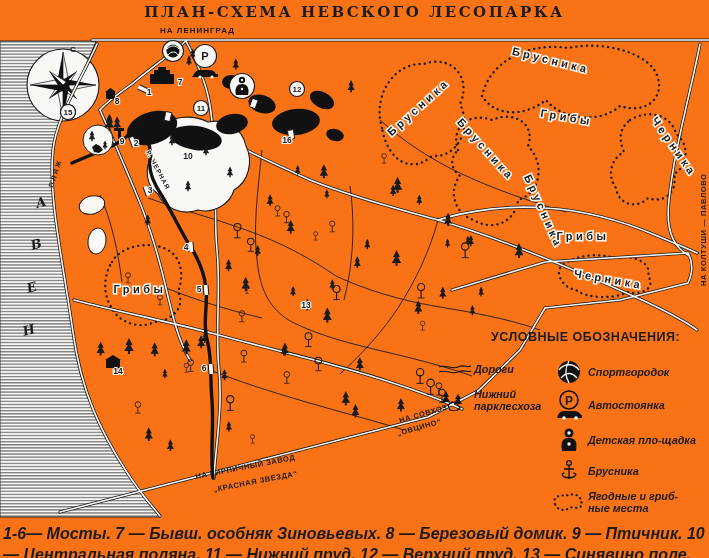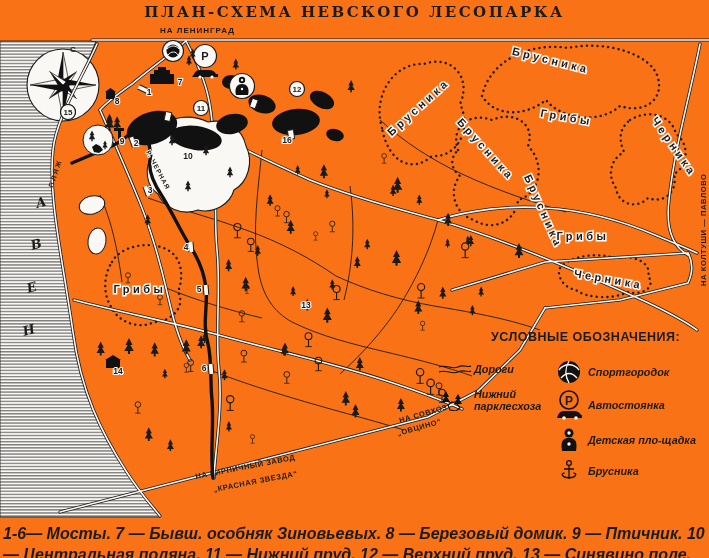--- a/index.html
+++ b/index.html
@@ -418,18 +418,26 @@
           </div>
           <div class="lg-row" style="height: 26px;">
             <span class="lg-ic">
               <svg width="20" height="24" viewBox="0 0 20 24">
                 <circle cx="10" cy="4" r="2.4" fill="none" stroke="#111" stroke-width="1.3"></circle>
                 <path d="M10,6.5 V20 M5,10 H15 M3,15 C4,20 16,20 17,15 M3,15 l2.5,-1.2 M17,15 l-2.5,-1.2" stroke="#111" fill="none" stroke-width="1.3"></path>
               </svg>
             </span>
             <span class="lg-lb">Брусника</span>
           </div>
+          <div class="lg-row" style="height: 36px;">
+            <span class="lg-ic">
+              <svg width="36" height="22" viewBox="0 0 36 22">
+                <path d="M4,13 C1,7 8,3 15,5 C22,1 31,5 29,10 C34,13 29,19 21,16 C13,21 6,19 4,13 Z" fill="none" stroke="#111" stroke-width="2.2" stroke-linecap="round" stroke-dasharray="0.1 4.6"></path>
+              </svg>
+            </span>
+            <span class="lg-lb">Ягодные и гриб-ные места</span>
+          </div>
         </div>
     </div>
   </div>
 
   <div class="caption">1-6— Мосты. 7 — Бывш. особняк Зиновьевых. 8 — Березовый домик. 9 — Птичник. 10 — Центральная поляна. 11 — Нижний пруд. 12 — Верхний пруд. 13 — Синявино поле. 14 — Бывш. турбаза. 15 — Спасательная станция. 16 — Бывш. питомник.</div>
 </div>
 
 </body></html>

